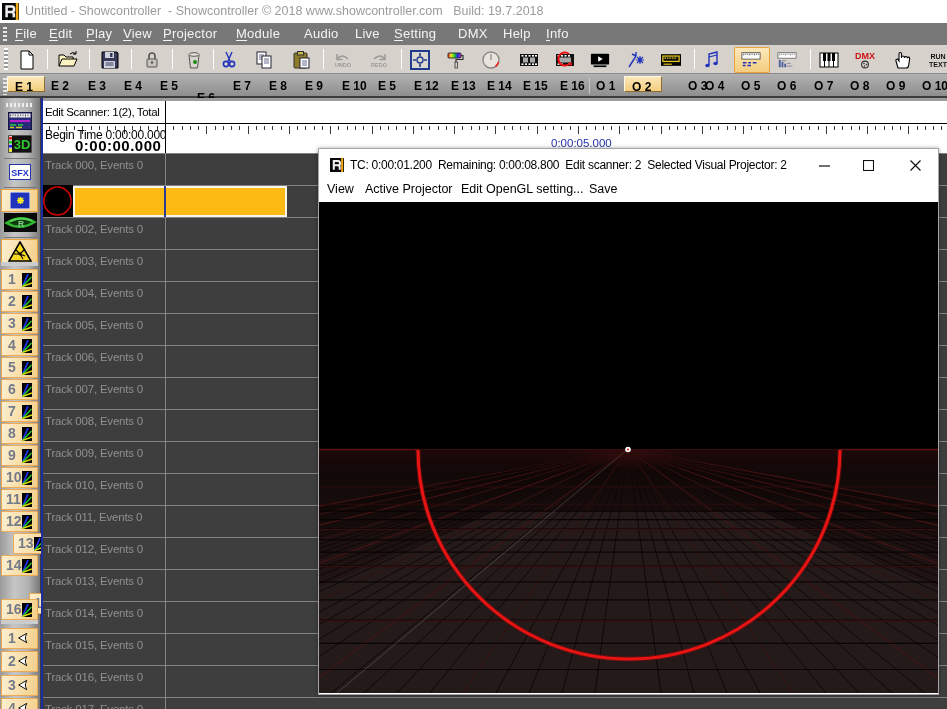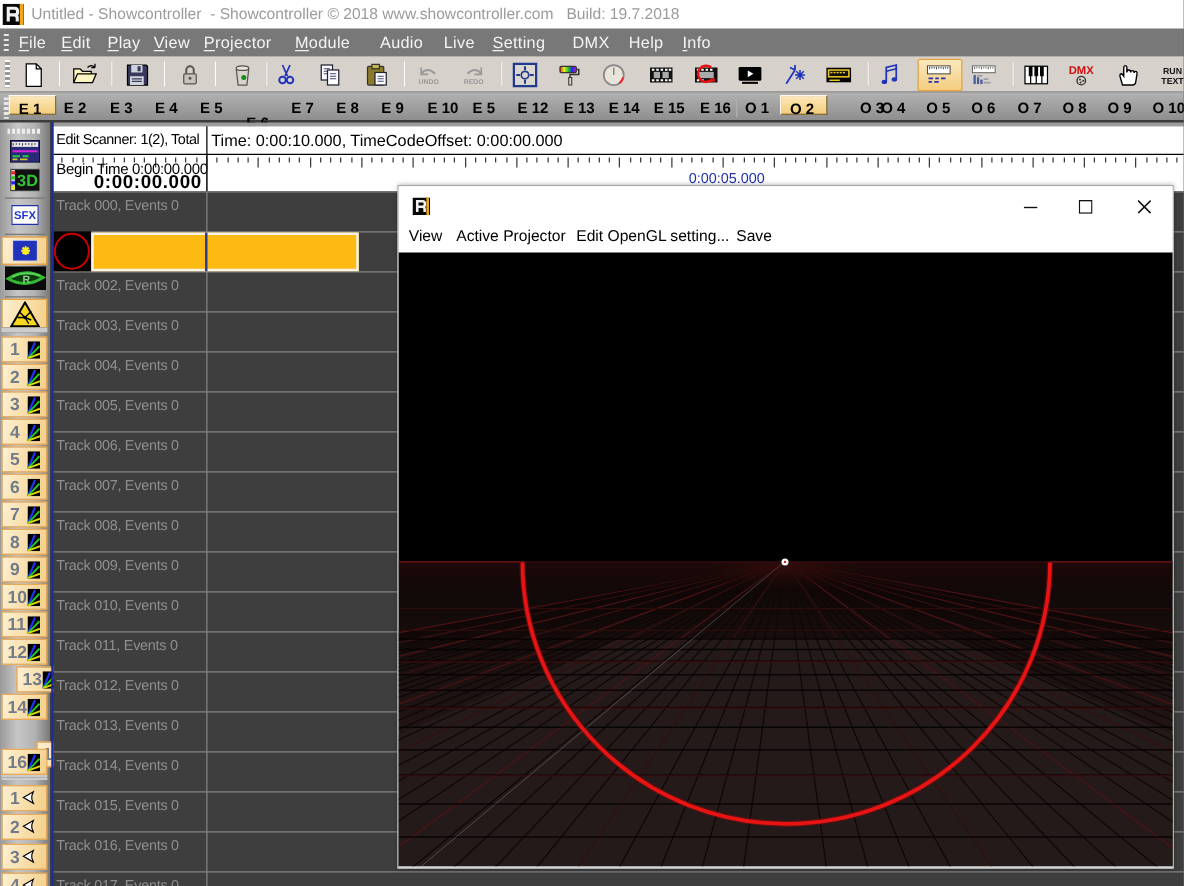--- a/index.html
+++ b/index.html
@@ -576,21 +576,20 @@
       <svg style="right:9px" width="11" height="12" viewBox="0 0 13 14">
         <path d="M11.5 1.5 L2 7 L11.5 12.5 L10 8.5 L10 5.5 Z" fill="#fff" stroke="#000" stroke-width="1.1"></path>
       </svg>
     </div>
   </div>
 <div class="abs" id="blueborder"></div>
 
 <div class="abs" id="topstrip"></div>
 <div class="abs" id="tlheader">
   <span class="h1">Edit Scanner: 1(2), Total</span>
-  <span class="h2">Time: 0:00:10.000, TimeCodeOffset: 0:00:00.000</span>
 </div>
 <div class="abs" id="ruler">
   <svg id="ticksvg" style="position:absolute;left:0;top:0" width="904" height="12">
       <line x1="6.5" x2="6.5" y1="2" y2="6" stroke="#3a3a3a" stroke-width="1"></line>
       <line x1="15.5" x2="15.5" y1="2" y2="6" stroke="#3a3a3a" stroke-width="1"></line>
       <line x1="23.5" x2="23.5" y1="2" y2="6" stroke="#3a3a3a" stroke-width="1"></line>
       <line x1="31.5" x2="31.5" y1="2" y2="6" stroke="#3a3a3a" stroke-width="1"></line>
       <line x1="39.5" x2="39.5" y1="2" y2="10" stroke="#3a3a3a" stroke-width="1"></line>
       <line x1="48.5" x2="48.5" y1="2" y2="6" stroke="#3a3a3a" stroke-width="1"></line>
       <line x1="56.5" x2="56.5" y1="2" y2="6" stroke="#3a3a3a" stroke-width="1"></line>
@@ -767,20 +766,21 @@
 <div class="abs" id="yellowbar"></div>
 <div class="abs" id="barline"></div>
 
 <div class="abs" id="owin">
   <div class="otitle">
     <svg class="abs" style="left:11px;top:9px" width="14" height="14" viewBox="0 0 17 17">
       <rect x="0" y="0" width="17" height="17" fill="#080808"></rect>
       <rect x="13.5" y="0" width="2.5" height="17" fill="#f4a815"></rect>
       <path d="M4.6 14.2 V3.6 h5.2 q2.3 0 2.3 2.7 q0 2.6 -2.3 2.6 h-5.2 M7.2 8.9 h2.3 q2.3 0 2.3 2.6 v2.7" stroke="#f0f0f0" stroke-width="2.5" fill="none"></path>
     </svg>
+    <span class="otext">TC: 0:00:01.200&nbsp; Remaining: 0:00:08.800&nbsp; Edit scanner: 2&nbsp; Selected Visual Projector: 2</span>
     <svg class="abs" style="left:500px;top:16px" width="11" height="2">
         <path d="M0 1 h11" stroke="#111" stroke-width="1.2"></path>
       </svg>
     <svg class="abs" style="left:544px;top:11px" width="11" height="11">
         <rect x="0.5" y="0.5" width="10" height="10" fill="none" stroke="#111" stroke-width="1.1"></rect>
       </svg>
     <svg class="abs" style="left:591px;top:11px" width="11" height="11">
         <path d="M0.5 0.5 L10.5 10.5 M10.5 0.5 L0.5 10.5" stroke="#111" stroke-width="1.2"></path>
       </svg>
   </div>

